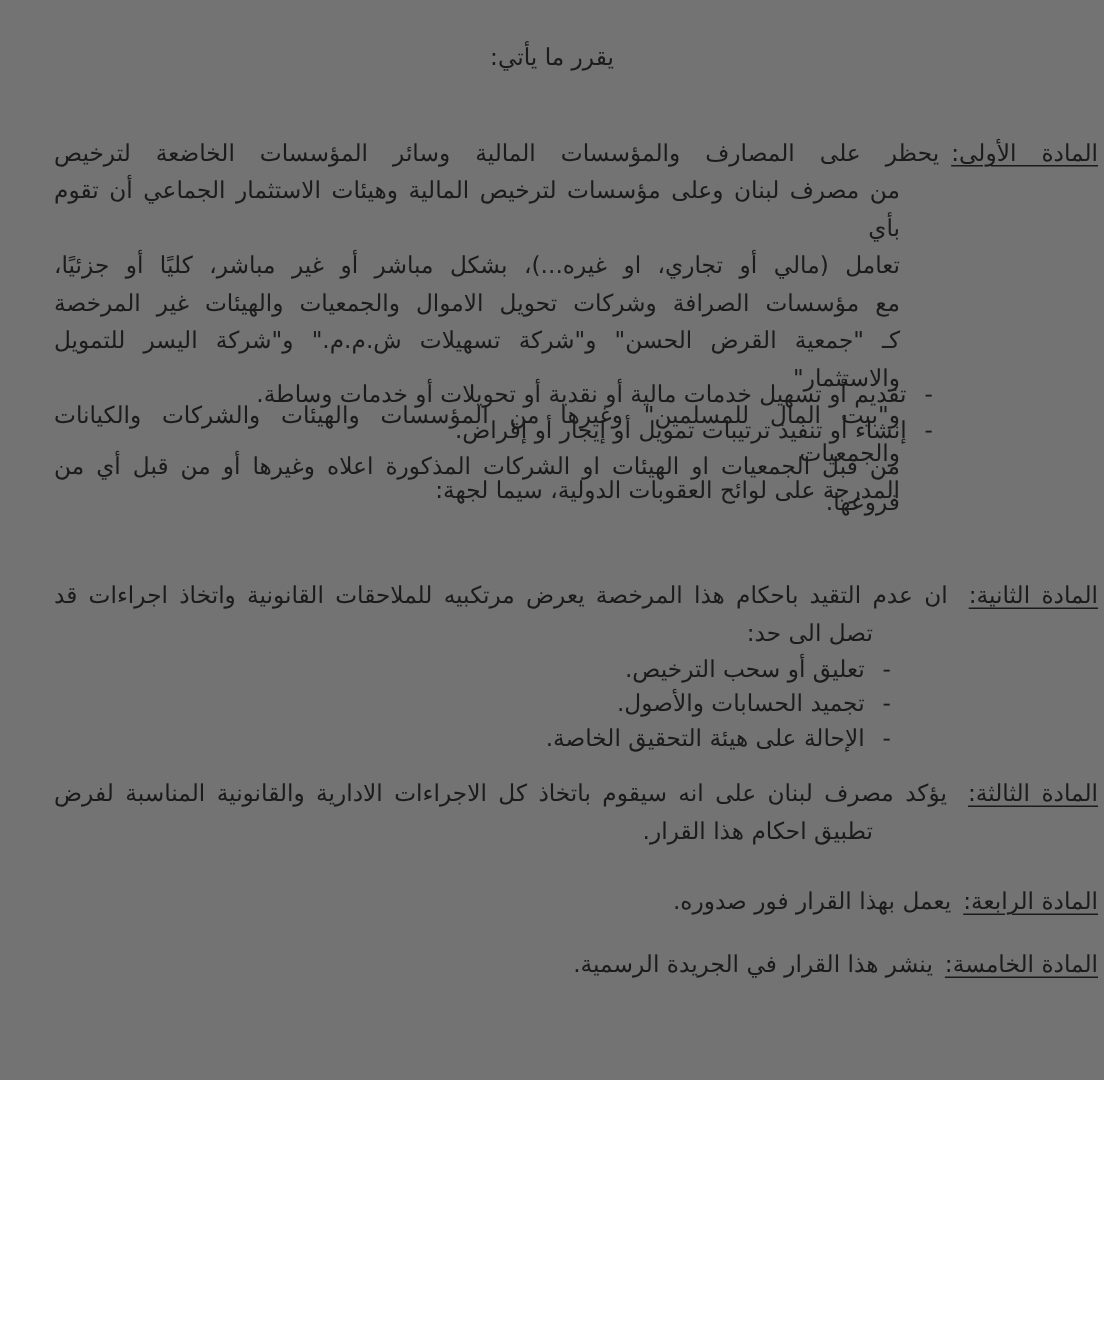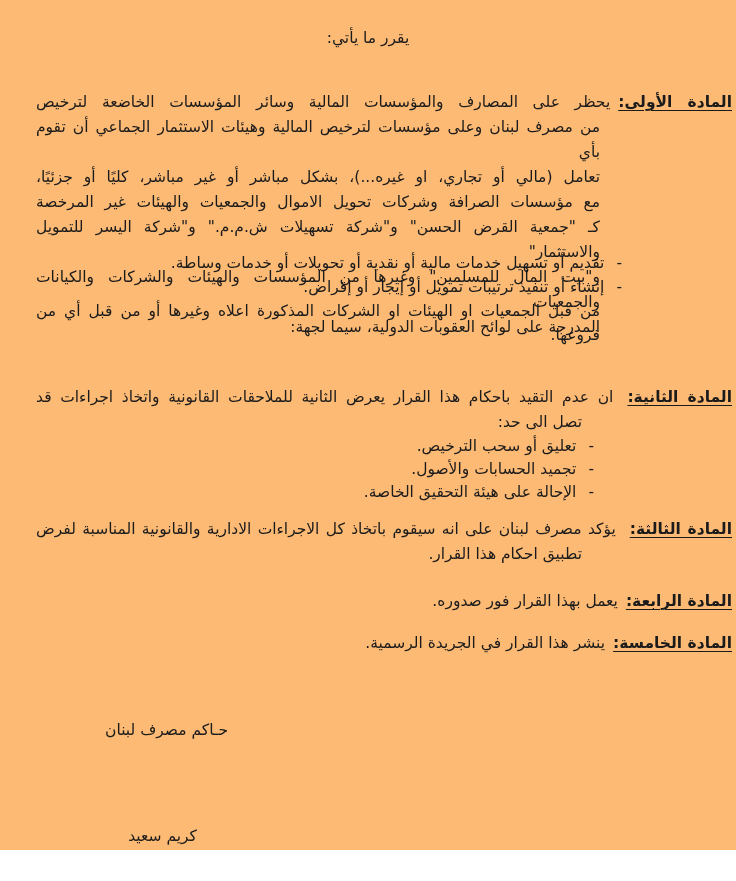--- a/index.html
+++ b/index.html
@@ -1,28 +1,28 @@
 <!DOCTYPE html>
 <html lang="ar" dir="rtl"><head>
 <meta charset="utf-8">
 <style>
   html,body{margin:0;padding:0;background:#ffffff;}
   .page{
     position:relative;
-    width:736px;height:850px;
-    background:#fdba74;
+    width:736px;height:720px;
+    background:#737373;
     font-family:"DejaVu Sans",sans-serif;
     font-size:15.5px;
     color:#1b1b1b;
     direction:rtl;
     overflow:hidden;
   }
   .abs{position:absolute;right:4px;left:36px;line-height:25px;text-align:right;}
   .intro{position:absolute;top:26px;right:0;left:0;text-align:center;line-height:25px;}
-  .label{text-decoration:underline;text-underline-offset:3px;text-decoration-thickness:1px;margin-left:8px;font-weight:bold;}
+  .label{text-decoration:underline;text-underline-offset:3px;text-decoration-thickness:1px;margin-left:8px;}
   .label.wgap{margin-left:14px;}
   .j{text-align:justify;text-align-last:justify;}
   .cont1{padding-right:132px;}   
   .cont2{padding-right:150px;}   
   .blist1{position:absolute;right:4px;left:36px;top:251px;line-height:24px;}
   .br1{padding-right:110px;}
   .bc1{padding-right:132px;text-align:right;}
   .blist2{line-height:23px;}
   .br2{padding-right:138px;}
   .dash{display:inline-block;margin-left:12px;}
@@ -46,21 +46,21 @@
   </div>
 
   <div class="blist1">
     <div class="br1"><span class="dash">-</span><span>تقديم أو تسهيل خدمات مالية أو نقدية أو تحويلات أو خدمات وساطة.</span></div>
     <div class="br1"><span class="dash">-</span><span>إنشاء أو تنفيذ ترتيبات تمويل أو إيجار أو إقراض.</span></div>
     <div class="bc1 j">من قبل الجمعيات او الهيئات او الشركات المذكورة اعلاه وغيرها أو من قبل أي من</div>
     <div class="bc1">فروعها.</div>
   </div>
 
   <div class="abs" style="top:385px">
-    <div class="j"><span class="label wgap">المادة الثانية:</span><span>ان عدم التقيد باحكام هذا القرار يعرض الثانية للملاحقات القانونية واتخاذ اجراءات قد</span></div>
+    <div class="j"><span class="label wgap">المادة الثانية:</span><span>ان عدم التقيد باحكام هذا المرخصة يعرض مرتكبيه للملاحقات القانونية واتخاذ اجراءات قد</span></div>
     <div class="cont2">تصل الى حد:</div>
     <div class="blist2">
       <div class="br2"><span class="dash">-</span><span>تعليق أو سحب الترخيص.</span></div>
       <div class="br2"><span class="dash">-</span><span>تجميد الحسابات والأصول.</span></div>
       <div class="br2"><span class="dash">-</span><span>الإحالة على هيئة التحقيق الخاصة.</span></div>
     </div>
   </div>
 
   <div class="abs" style="top:517px">
     <div class="j"><span class="label wgap">المادة الثالثة:</span><span>يؤكد مصرف لبنان على انه سيقوم باتخاذ كل الاجراءات الادارية والقانونية المناسبة لفرض</span></div>

